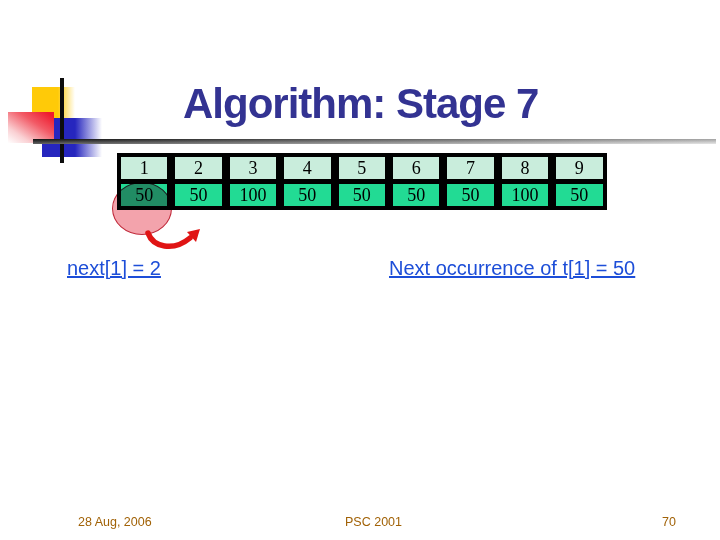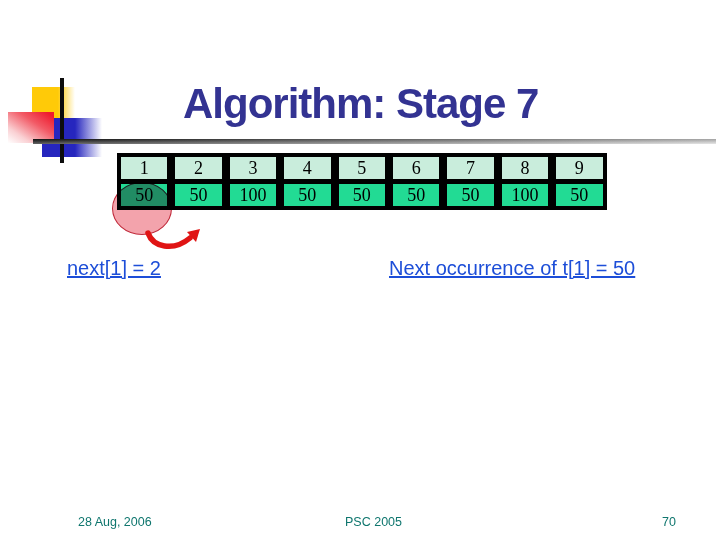--- a/index.html
+++ b/index.html
@@ -75,21 +75,21 @@
   .caption {
     position: absolute; top: 257px;
     font-size: 20px; color: #1d4ed8; white-space: nowrap; text-decoration: underline;
   }
   .caption-left  { left: 67px; }
   .caption-right { left: 373px; margin-left: 16px; }
 
   
   .footer-item {
     position: absolute; top: 515px;
-    font-size: 12.5px; color: #0f766e; white-space: nowrap;
+    font-size: 12.5px; color: #a16207; white-space: nowrap;
   }
   .footer-date { left: 78px; }
   .footer-event { left: 345px; }
   .footer-page { left: 662px; }
 </style>
 </head>
 <body>
 
 <div class="deco deco-yellow"></div>
 <div class="deco deco-blue"></div>
@@ -127,14 +127,14 @@
 
 <svg class="arrow-svg" width="64" height="36" viewBox="0 0 64 36">
   <path d="M4,13 C9,27 29,32 46,18" fill="none" stroke="#E01414" stroke-width="5.5" stroke-linecap="round"></path>
   <polygon points="56,9 52,22 43,12" fill="#E01414"></polygon>
 </svg>
 
 <div class="caption caption-left">next[1] = 2</div>
 <div class="caption caption-right">Next occurrence of t[1] = 50</div>
 
 <div class="footer-item footer-date">28 Aug, 2006</div>
-<div class="footer-item footer-event">PSC 2005</div>
+<div class="footer-item footer-event">PSC 2001</div>
 <div class="footer-item footer-page">70</div>
 
 </body></html>

